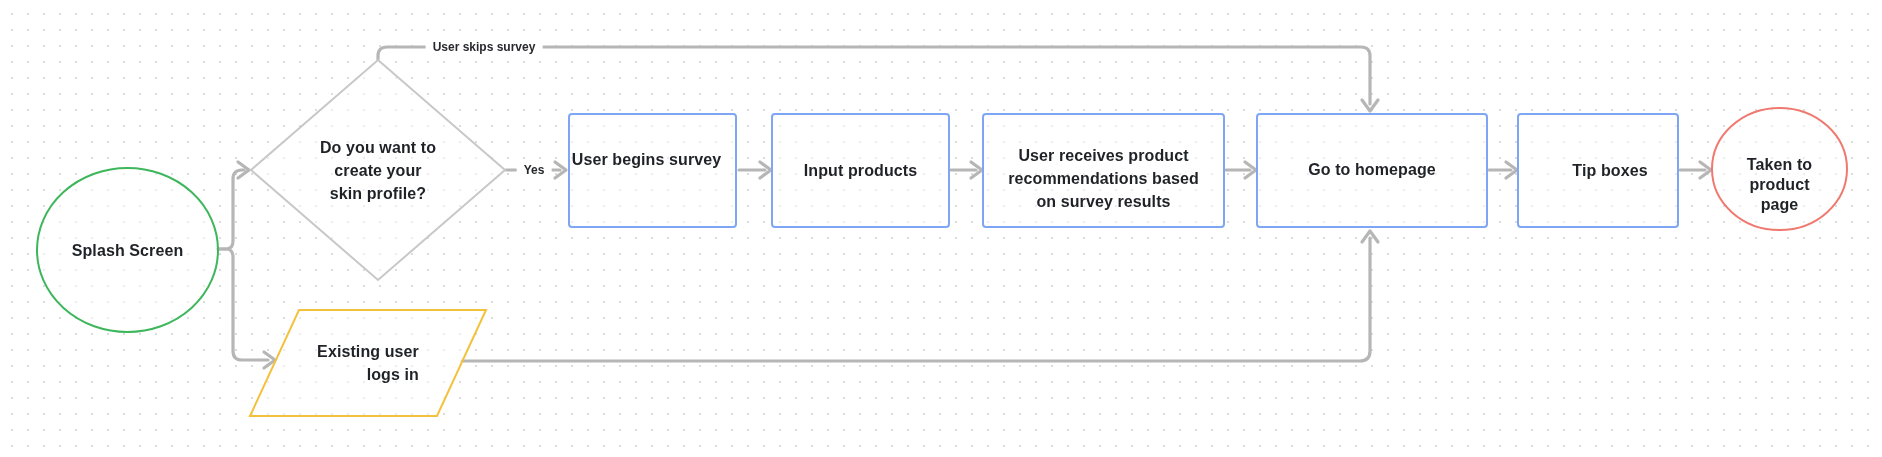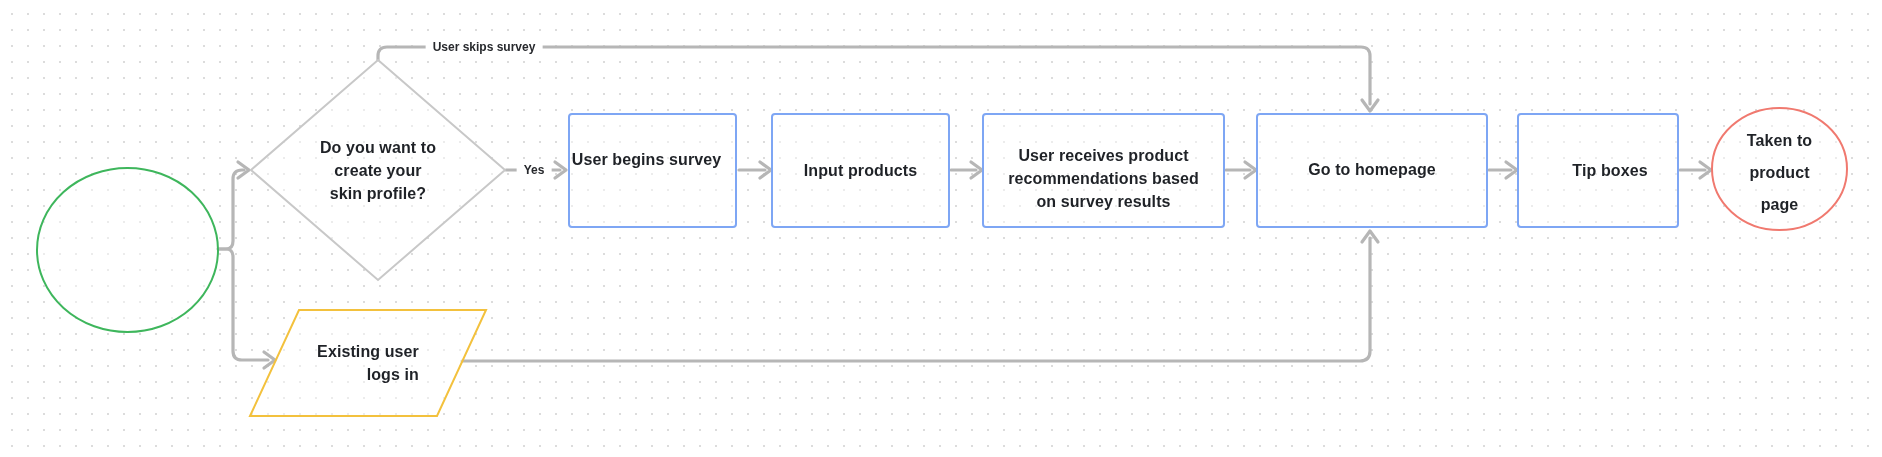--- a/index.html
+++ b/index.html
@@ -96,38 +96,39 @@
 
     <rect class="shape" x="1257" y="114" width="230" height="113" rx="3" stroke="#7ea6f4"></rect>
 
     <rect class="shape" x="1518" y="114" width="160" height="113" rx="3" stroke="#7ea6f4"></rect>
 
     <ellipse class="shape" cx="1779.5" cy="169" rx="67.5" ry="61" stroke="#f0796f"></ellipse>
 
     <polygon class="shape" points="299,310 486,310 437,416 250,416" stroke="#f3c13d"></polygon>
   </svg>
 
+  <div class="nlabel" style="left:37px;top:168px;width:181px;height:164px;">Splash Screen</div>
 
   <div class="nlabel" style="left:288px;top:110px;width:180px;height:120px;">Do you want to
 create your
 skin profile?</div>
 
   <div class="nlabel" style="left:563px;top:114px;width:167px;height:90px;">User begins survey</div>
 
   <div class="nlabel" style="left:772px;top:114px;width:177px;height:113px;">Input products</div>
 
   <div class="nlabel" style="left:983px;top:114px;width:241px;height:129px;">User receives product
 recommendations based
 on survey results</div>
 
   <div class="nlabel" style="left:1257px;top:114px;width:230px;height:111px;">Go to homepage</div>
 
   <div class="nlabel" style="left:1518px;top:114px;width:160px;height:113px;margin-left:12px;">Tip boxes</div>
 
-  <div class="nlabel" style="left:1712px;top:112px;width:135px;height:122px;line-height:32px;">Taken to
+  <div class="nlabel" style="left:1712px;top:124px;width:135px;height:122px;line-height:20px;">Taken to
 product
 page</div>
 
   <div class="nlabel" style="left:278px;top:310px;width:180px;height:106px;text-align:right;">Existing user
 logs in</div>
 
   <div class="elabel" style="left:484px;top:47px;">User skips survey</div>
 
   <div class="elabel" style="left:534px;top:170px;">Yes</div>
 

